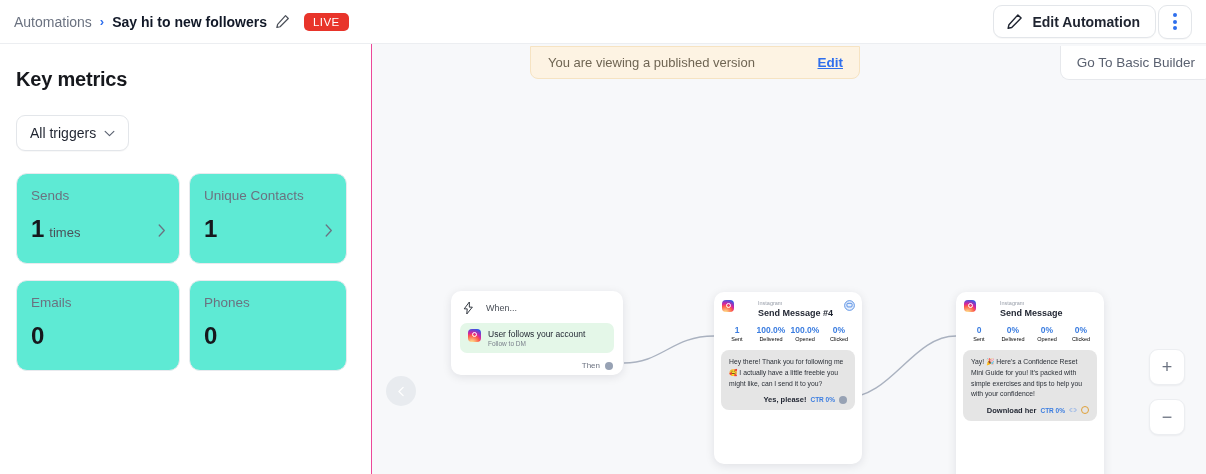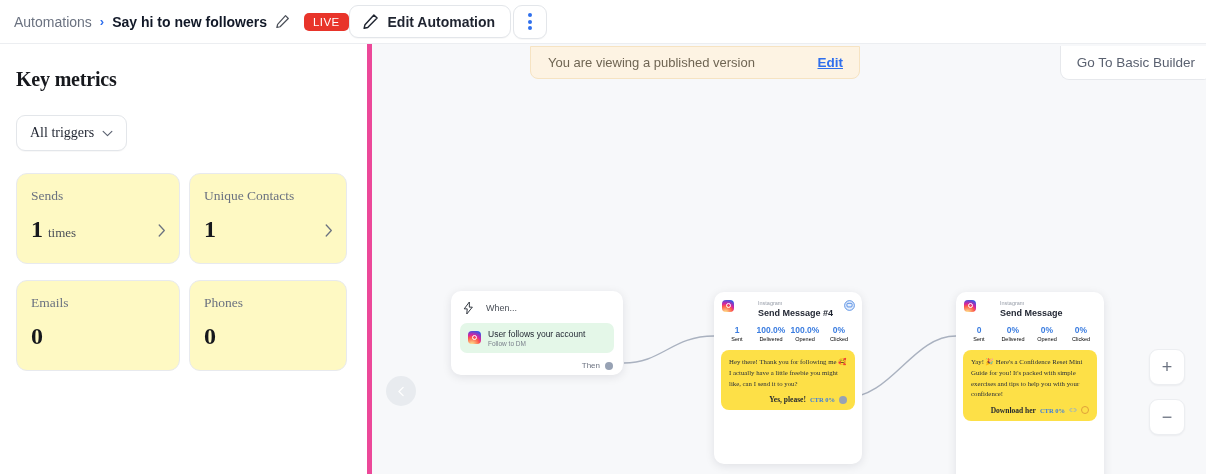--- a/index.html
+++ b/index.html
@@ -8,21 +8,21 @@
     font-family: "Liberation Sans", sans-serif;
     background: #ffffff;
     overflow: hidden;
   }
   .app { position: relative; width: 1206px; height: 474px; }
 
   
   .topbar {
     position: absolute; top: 0; left: 0; width: 1206px; height: 44px;
     background: #fff; border-bottom: 1px solid #eceef1;
-    display: flex; align-items: center; 
+    display: flex; align-items: center; justify-content: space-between;
     padding: 0 14px;
   }
   .crumbs { display: flex; align-items: center; gap: 8px; }
   .crumb-root { font-size: 14px; color: #6b7280; }
   .crumb-sep { color: #2f6fed; font-size: 13px; font-weight: 700; }
   .crumb-current { font-size: 14px; color: #111827; font-weight: 700; }
   .pencil-sm { width: 15px; height: 15px; display: block; }
   .badge-live {
     background: #e8342a; color: #fff; font-size: 11.5px; font-weight: 400;
     letter-spacing: .4px; padding: 3px 9px; border-radius: 5px; margin-left: 6px;
@@ -38,36 +38,36 @@
     width: 34px; height: 34px; background: #fff; border: 1px solid #e3e6ea;
     border-radius: 9px; display: flex; align-items: center; justify-content: center;
     box-shadow: 0 1px 1px rgba(16,24,40,.03);
   }
   .kebab-dots { display: flex; flex-direction: column; gap: 2.5px; align-items: center; }
   .kebab-dots i { width: 4px; height: 4px; border-radius: 50%; background: #2f6fed; display: block; }
 
   
   .sidebar {
     position: absolute; top: 44px; left: 0; width: 372px; height: 430px;
-    background: #fff; border-right: 5px solid #ec4899; padding: 24px 16px 16px 16px; font-family: Liberation Serif, serif;
+    background: #fff; border-right: 1px solid #ec4899; padding: 24px 16px 16px 16px;
   }
   .panel-title { font-size: 20px; font-weight: 700; color: #16181d; letter-spacing: -.2px; }
   .trigger-select {
     margin-top: 24px; display: inline-flex; align-items: center; gap: 8px;
     border: 1px solid #e3e6ea; border-radius: 9px; background: #fff;
     padding: 9px 13px; font-size: 14px; color: #1f2430;
     box-shadow: 0 1px 1px rgba(16,24,40,.03);
   }
   .chev-down { width: 11px; height: 7px; display: block; }
   .metric-grid {
     margin-top: 22px; display: grid; grid-template-columns: 164px 158px;
     gap: 16px 9px;
   }
   .metric-card {
-    border: 1px solid #e8eaee; border-radius: 11px; background: #fef9c3;
+    border: 1px solid #e8eaee; border-radius: 11px; background: #5eead4;
     height: 91px; padding: 14px 14px 0 14px; position: relative;
   }
   .metric-label { font-size: 13.5px; color: #6b7280; }
   .metric-value-row { position: absolute; left: 14px; bottom: 22px; display: flex; align-items: baseline; gap: 5px; }
   .metric-number { font-size: 24px; font-weight: 700; color: #16181d; line-height: 1; }
   .metric-unit { font-size: 13px; color: #4b5059; }
   .metric-arrow { position: absolute; right: 13px; bottom: 26px; width: 8px; height: 13px; }
 
   
   .canvas {
@@ -102,21 +102,21 @@
   
   .node { position: absolute; background: #fff; border-radius: 10px;
           box-shadow: 0 2px 10px rgba(16,24,40,.10); }
 
   
   .node-trigger { left: 79px; top: 247px; width: 172px; height: 84px; padding: 9px 9px 0 9px; }
   .trig-head { display: flex; align-items: center; gap: 12px; padding: 2px 2px 0 3px; }
   .trig-head-label { font-size: 9px; color: #4b5059; }
   .trig-body {
     margin-top: 9px; background: #e4f7e8; border-radius: 7px;
-    padding: 6px 8px; display: flex; align-items: center; gap: 7px;
+    padding: 6px 8px; display: flex; align-items: flex-start; gap: 7px;
   }
   .ig-dot { width: 13px; height: 13px; border-radius: 4px; flex: none;
     background: radial-gradient(circle at 30% 107%, #fdf497 0%, #fd5949 45%, #d6249f 60%, #285AEB 90%); }
   .ig-dot.sm { width: 12px; height: 12px; border-radius: 4px; }
   .ig-dot i { display: block; width: 5px; height: 5px; border: 1.2px solid #fff; border-radius: 50%; margin: 3.4px auto; }
   .trig-title { font-size: 8.5px; color: #1f2430; line-height: 1.25; }
   .trig-sub { font-size: 6.5px; color: #7a808c; }
   .then-row { position: absolute; right: 10px; bottom: 5px; display: flex; align-items: center; gap: 5px; }
   .then-label { font-size: 8px; color: #6b7280; }
   .port { width: 8px; height: 8px; border-radius: 50%; background: #97a2b4; display: block; }
@@ -130,21 +130,21 @@
   .msg-head { padding: 8px 8px 0 8px; display: flex; align-items: flex-start; gap: 24px; position: relative; }
   .msg-channel { font-size: 5.5px; color: #9aa0ab; line-height: 1.4; }
   .msg-title { font-size: 9px; color: #1f2430; font-weight: 700; line-height: 1.2; }
   .msg-badge { position: absolute; right: 7px; top: 5px; }
   .stats { display: flex; padding: 7px 6px 8px 6px; }
   .stat { flex: 1; text-align: center; }
   .stat-v { font-size: 8.5px; color: #3b7de0; font-weight: 700; }
   .stat-l { font-size: 5.5px; color: #8a90
 9b; margin-top: 1px; }
   .bubble {
-    margin: 0 7px; background: #fde047; border-radius: 8px; padding: 7px 8px 6px 8px; font-family: Liberation Serif, serif;
+    margin: 0 7px; background: #e5e5e5; border-radius: 8px; padding: 7px 8px 6px 8px;
   }
   .bubble-text { font-size: 6.8px; color: #2b3038; line-height: 1.55; }
   .cta-row { display: flex; align-items: center; justify-content: flex-end; gap: 4px; margin-top: 6px; }
   .cta-label { font-size: 7.5px; color: #1f2430; font-weight: 700; }
   .ctr { font-size: 6.5px; color: #3b7de0; font-weight: 700; }
   .link-icon { width: 8px; height: 6px; }
 
   .edge { position: absolute; left: 0; top: 0; width: 834px; height: 430px; pointer-events: none; }
 </style>
 </head>

